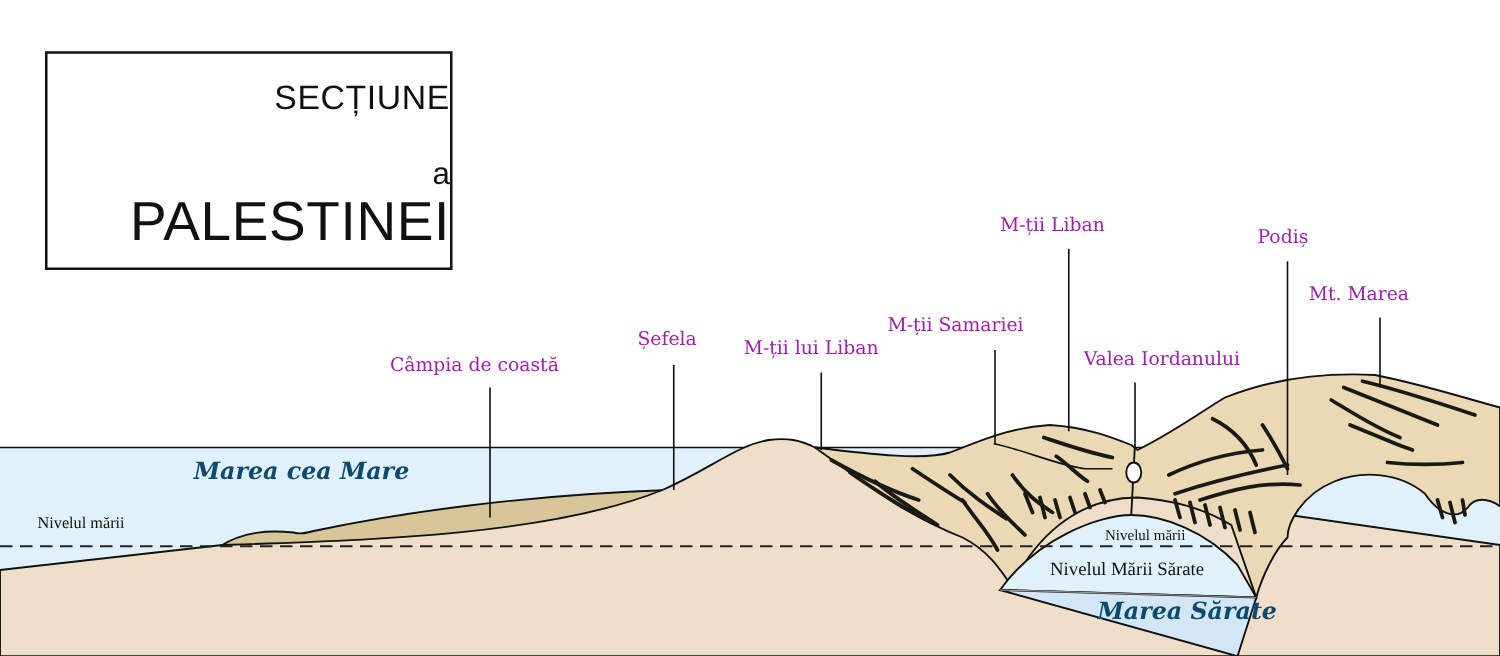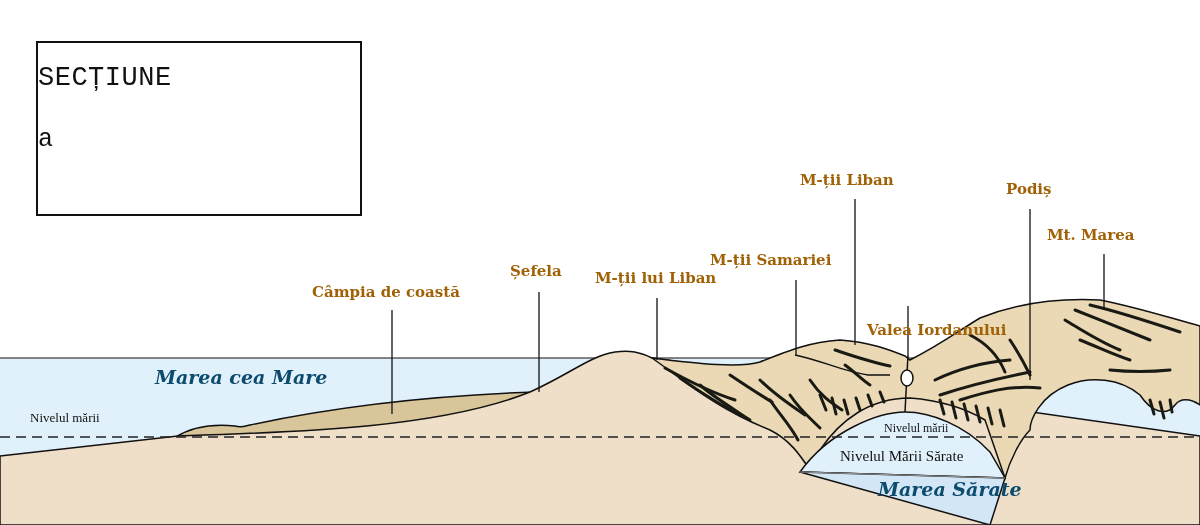--- a/index.html
+++ b/index.html
@@ -1,27 +1,27 @@
 <!DOCTYPE html>
 <html><head>
 <meta charset="utf-8">
 <style>
   html, body { margin: 0; padding: 0; background: #ffffff; }
   body { width: 1200px; height: 525px; position: relative; overflow: hidden; font-family: "DejaVu Serif", serif; }
   #diagram { position: absolute; left: 0; top: 0; width: 1200px; height: 525px; }
   .title-box {
     position: absolute; left: 36px; top: 41px; width: 326px; height: 175px;
     border: 2px solid #111; box-sizing: border-box; background: #fff;
-    text-align: left; color: #111; font-family: Liberation Mono, monospace;
+    text-align: right; color: #111; font-family: Liberation Sans, sans-serif;
   }
   .title-line1 { position: absolute; left: 0; right: 0; top: 20px; font-size: 27px; letter-spacing: 0.5px; }
   .title-line2 { position: absolute; left: 0; right: 0; top: 50px; font-size: 27px; letter-spacing: 0.5px; }
   .title-line3 { position: absolute; left: 0; right: 0; top: 82px; font-size: 25px; }
   .title-line4 { position: absolute; left: 0; right: 0; top: 110px; font-size: 44px; letter-spacing: 0.5px; }
-  .lbl { position: absolute; font-family: "DejaVu Serif", serif; font-weight: bold; font-size: 15px; color: #a16207; white-space: nowrap; }
+  .lbl { position: absolute; font-family: "DejaVu Serif", serif; font-weight: normal; font-size: 15px; color: #a21caf; white-space: nowrap; }
   .sea-lbl { position: absolute; font-family: "DejaVu Serif", serif; font-weight: bold; font-style: italic; font-size: 19px; color: #0c4a6e; white-space: nowrap; }
   .small-lbl { position: absolute; font-family: "Liberation Serif", serif; font-size: 13px; color: #111; white-space: nowrap; }
   .mid-lbl { position: absolute; font-family: Liberation Serif, serif; font-size: 15px; color: #111; white-space: nowrap; }
 </style>
 </head>
 <body>
 
 <svg id="diagram" viewBox="0 0 1200 525" xmlns="http://www.w3.org/2000/svg">
 
   <rect x="0" y="358" width="1200" height="102" fill="#e1f1fb"></rect>
@@ -92,28 +92,29 @@
     <line x1="855" y1="199" x2="855" y2="345"></line>
     <line x1="908" y1="306" x2="908" y2="355"></line>
     <line x1="1030" y1="209" x2="1030" y2="380"></line>
     <line x1="1104" y1="254" x2="1104" y2="310"></line>
   </g>
 </svg>
 
 <div class="title-box">
   <div class="title-line1">SECȚIUNE</div>
   <div class="title-line3">a</div>
+  <div class="title-line4">PALESTINEI</div>
 </div>
 
 <div class="lbl" style="left:312px; top:283px;">Câmpia de coastă</div>
 <div class="lbl" style="left:510px; top:262px;text-align:center;">Șefela</div>
 <div class="lbl" style="left:595px; top:269px;">M-ții lui Liban</div>
 <div class="lbl" style="left:710px; top:251px;">M-ții Samariei</div>
 <div class="lbl" style="left:800px; top:171px;">M-ții Liban</div>
-<div class="lbl" style="left:867px; top:278px;margin-top:43px;">Valea Iordanului</div>
+<div class="lbl" style="left:867px; top:278px;">Valea Iordanului</div>
 <div class="lbl" style="left:1006px; top:180px;text-align:right;">Podiș</div>
 <div class="lbl" style="left:1047px; top:226px;">Mt. Marea</div>
 
 <div class="sea-lbl" style="left:155px; top:366px;">Marea cea Mare</div>
 <div class="small-lbl" style="left:30px; top:410px;">Nivelul mării</div>
 <div class="small-lbl" style="left:884px; top:421px; font-size:12px;">Nivelul mării</div>
 <div class="mid-lbl" style="left:840px; top:448px;">Nivelul Mării Sărate</div>
 <div class="sea-lbl" style="left:878px; top:478px;">Marea Sărate</div>
 
 </body></html>

